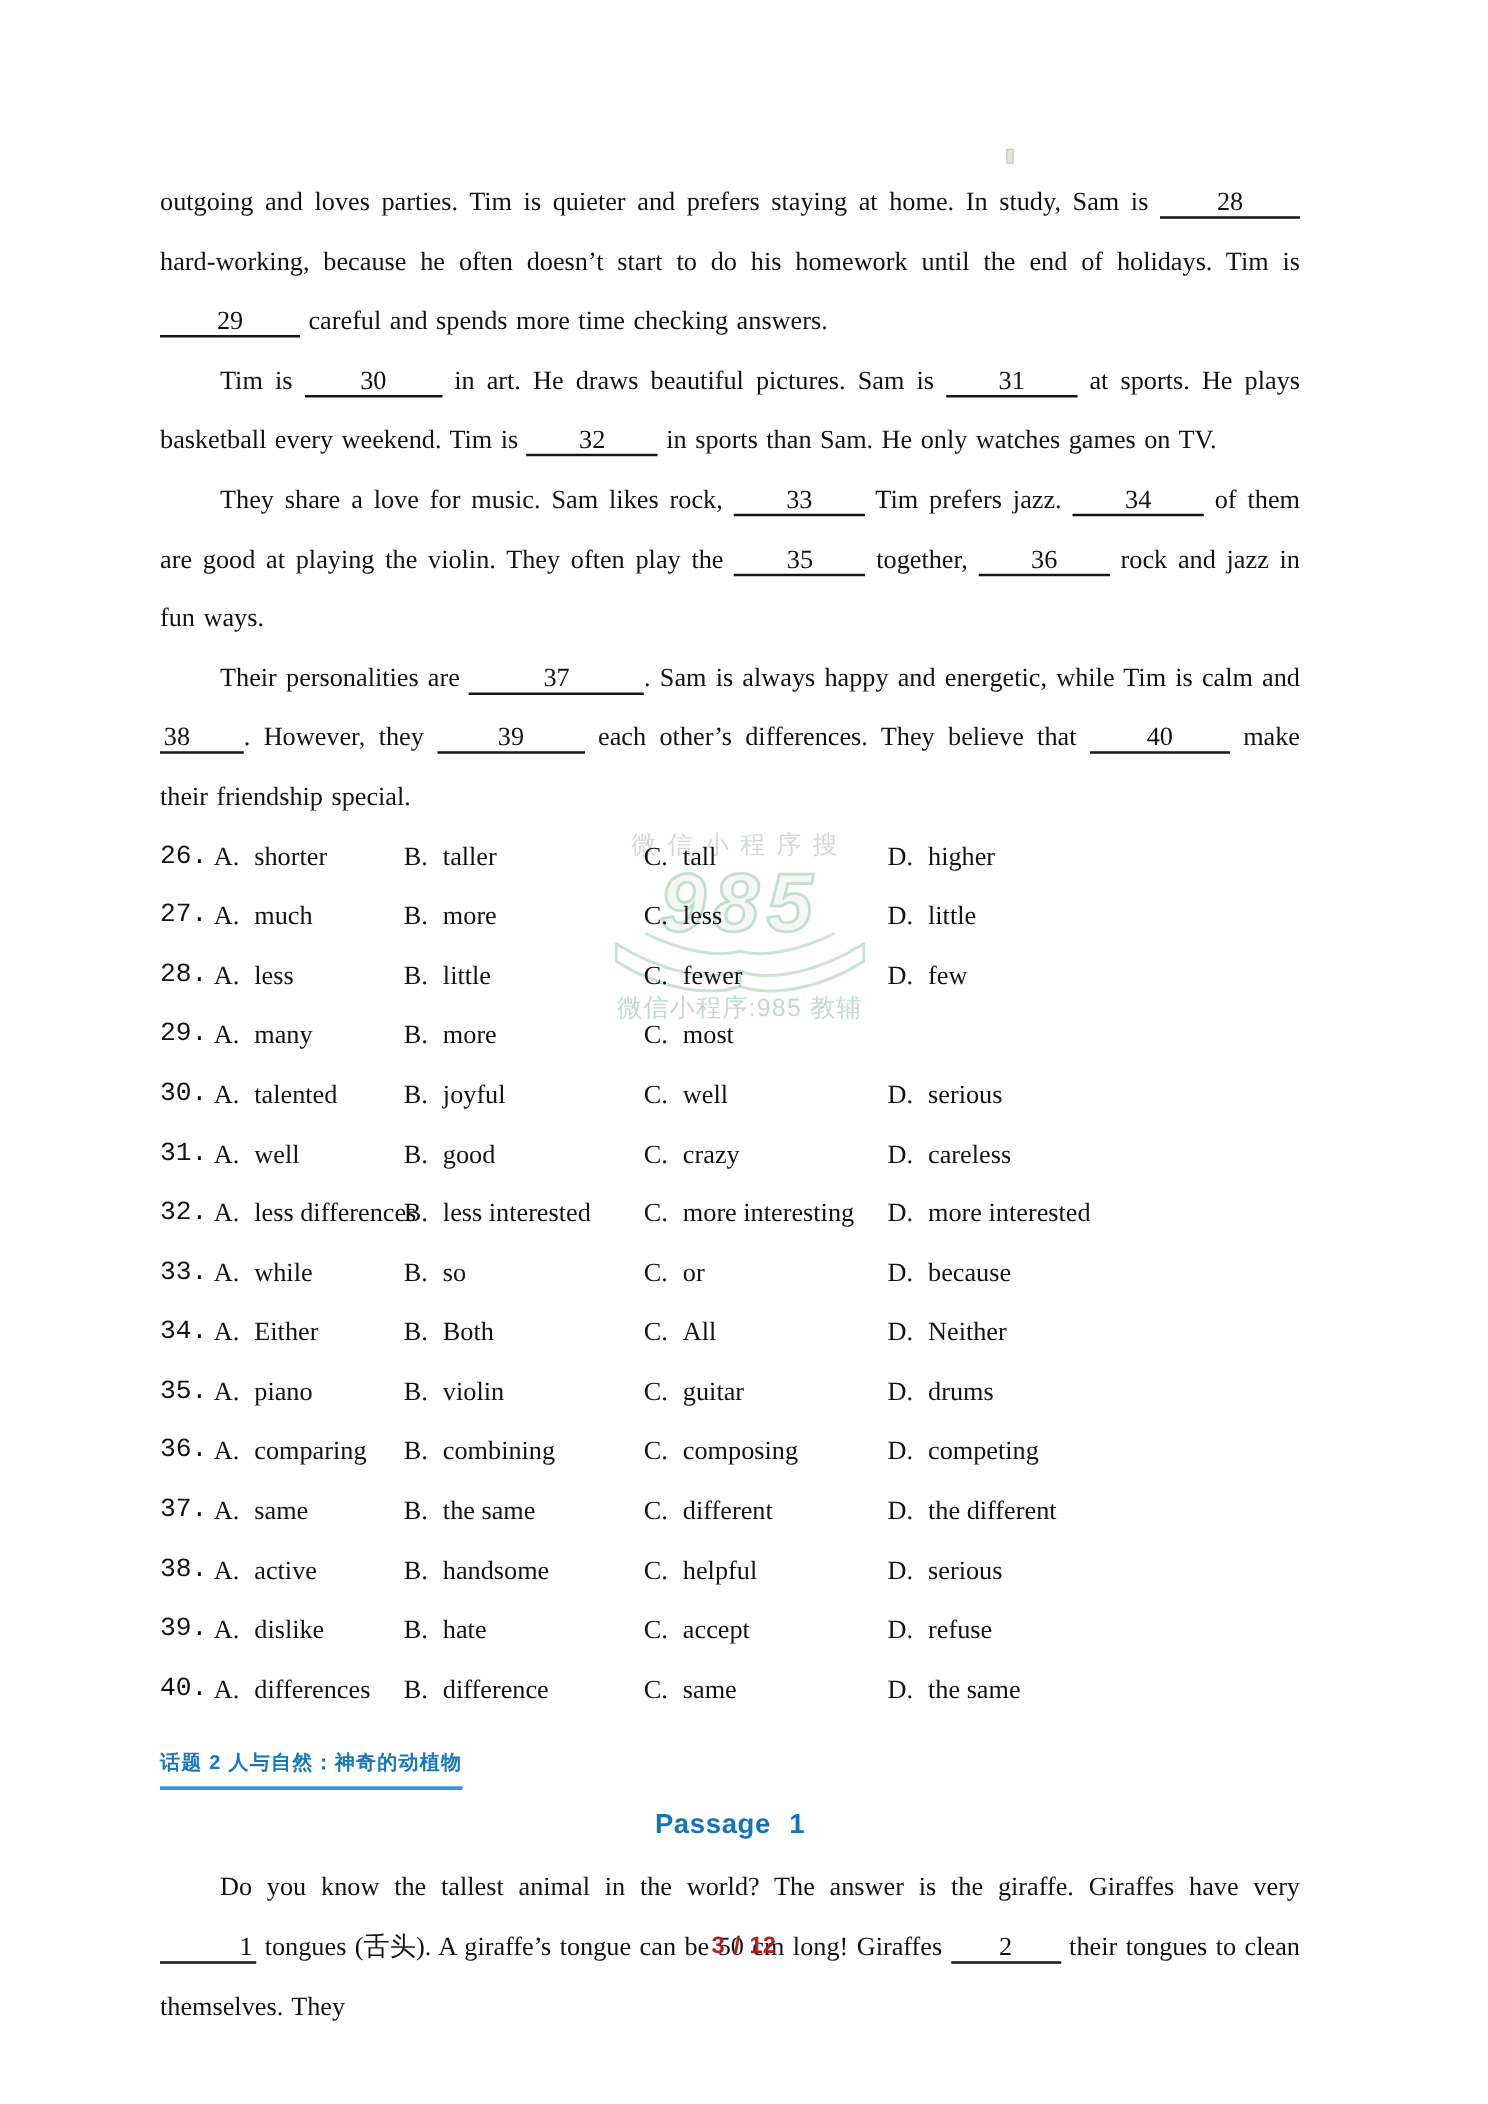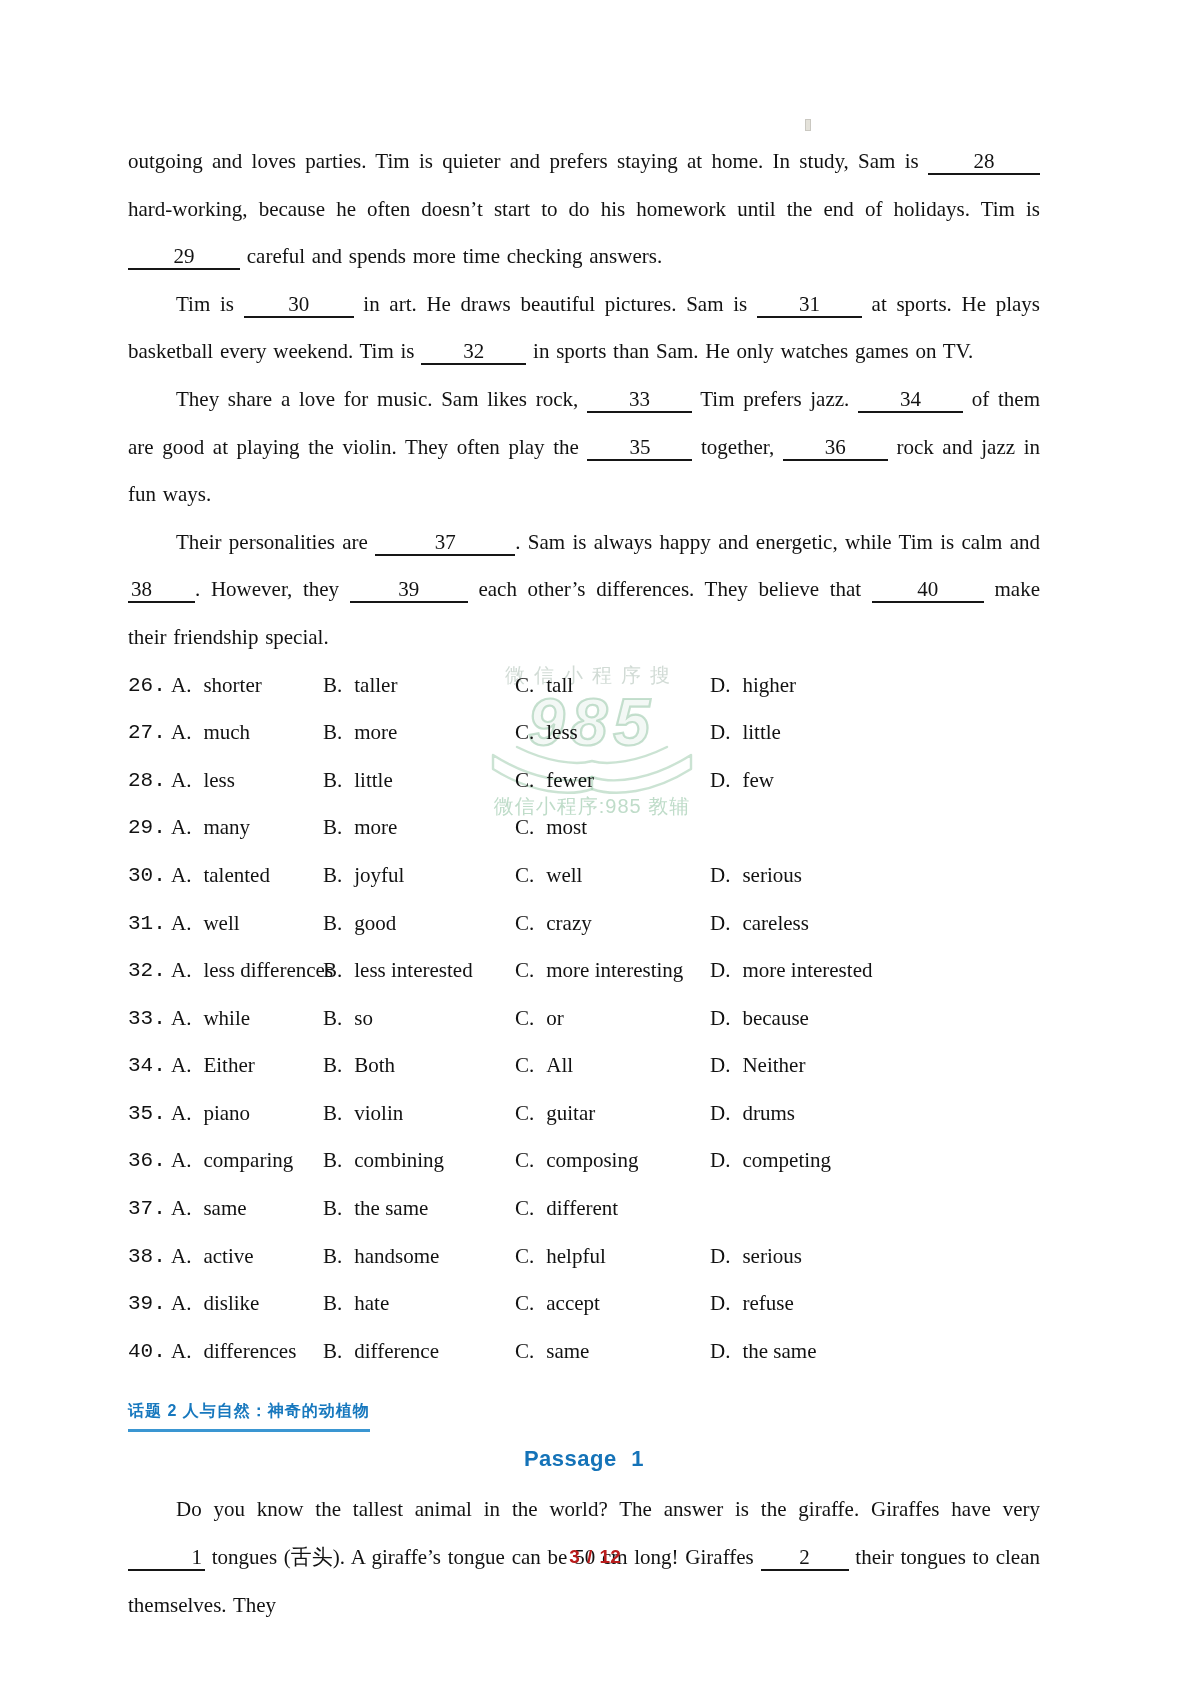--- a/index.html
+++ b/index.html
@@ -151,20 +151,21 @@
         <span class="q-opt"><span class="q-l">A</span><span class="q-d">.</span><span class="q-t">comparing</span></span>
         <span class="q-opt"><span class="q-l">B</span><span class="q-d">.</span><span class="q-t">combining</span></span>
         <span class="q-opt"><span class="q-l">C</span><span class="q-d">.</span><span class="q-t">composing</span></span>
         <span class="q-opt"><span class="q-l">D</span><span class="q-d">.</span><span class="q-t">competing</span></span>
       </div>
       <div class="q-row">
         <span class="q-num">37.</span>
         <span class="q-opt"><span class="q-l">A</span><span class="q-d">.</span><span class="q-t">same</span></span>
         <span class="q-opt"><span class="q-l">B</span><span class="q-d">.</span><span class="q-t">the same</span></span>
         <span class="q-opt"><span class="q-l">C</span><span class="q-d">.</span><span class="q-t">different</span></span>
+        <span class="q-opt"><span class="q-l">D</span><span class="q-d">.</span><span class="q-t">the different</span></span>
       </div>
       <div class="q-row">
         <span class="q-num">38.</span>
         <span class="q-opt"><span class="q-l">A</span><span class="q-d">.</span><span class="q-t">active</span></span>
         <span class="q-opt"><span class="q-l">B</span><span class="q-d">.</span><span class="q-t">handsome</span></span>
         <span class="q-opt"><span class="q-l">C</span><span class="q-d">.</span><span class="q-t">helpful</span></span>
         <span class="q-opt"><span class="q-l">D</span><span class="q-d">.</span><span class="q-t">serious</span></span>
       </div>
       <div class="q-row">
         <span class="q-num">39.</span>

